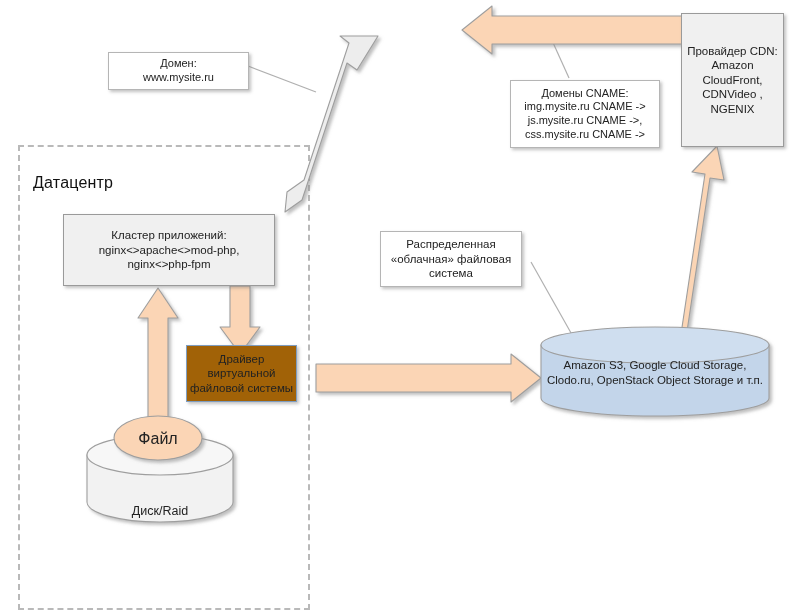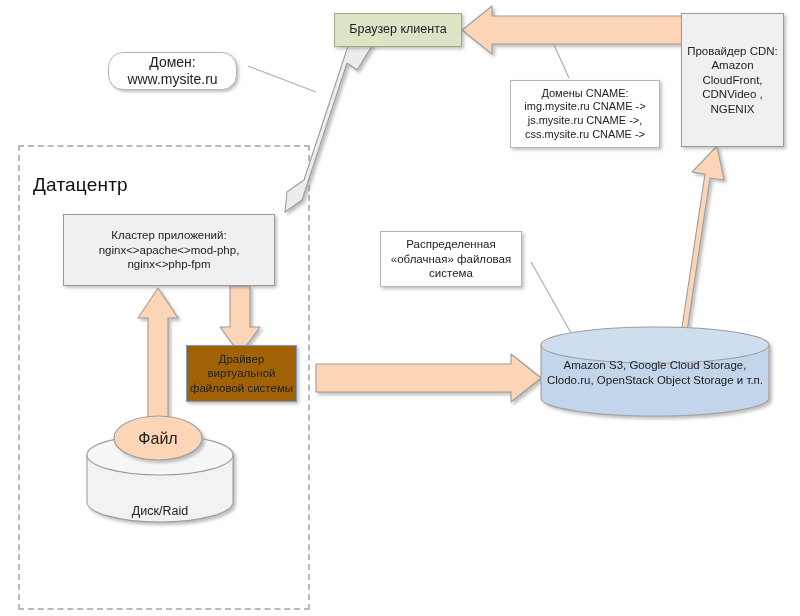--- a/index.html
+++ b/index.html
@@ -43,21 +43,21 @@
     top: 145px;
     width: 288px;
     height: 461px;
     border: 2px dashed #b9b9b9;
     background: transparent;
   }
   #datacenter-label {
     position: absolute;
     left: 33px;
     top: 174px;
-    font-size: 19px;
+    font-size: 16px;
     color: #111111;
     letter-spacing: .2px;
   }
 
   .svg-layer {
     position: absolute;
     left: 0; top: 0;
     width: 800px;
     height: 616px;
     pointer-events: none;
@@ -123,29 +123,26 @@
     <g filter="url(#softshadow)">
       <ellipse cx="158" cy="438" rx="44" ry="22" fill="#fbd5b5" stroke="#9e9e9e" stroke-width="1.1"></ellipse>
     </g>
 
     <g filter="url(#softshadow)">
       <path d="M 541,345 L 541,398 A 114,18 0 0 0 769,398 L 769,345 Z" fill="#c3d5ea" stroke="#9e9e9e" stroke-width="1.1"></path>
       <ellipse cx="655" cy="345" rx="114" ry="18" fill="#cfdeef" stroke="#9e9e9e" stroke-width="1.1"></ellipse>
     </g>
   </svg>
 
-  <div class="node box box-green" style="left:334px; top:13px; width:128px; height:34px; font-size:12.5px;">
-    <span>Браузер клиента</span>
-  </div>
 
   <div class="node box box-gray" style="left:681px; top:13px; width:103px; height:134px; font-size:11.5px; white-space:pre-line; padding:4px;">
     <span>Провайдер CDN: Amazon CloudFront, CDNVideo , NGENIX</span>
   </div>
 
-  <div class="node box box-white" style="left:108px; top:52px; width:129px; height:38px; font-size:14px; white-space:pre-line;border-radius:15px;">
+  <div class="node box box-white" style="left:108px; top:52px; width:141px; height:38px; font-size:11px; white-space:pre-line;">
     <span>Домен:
 www.mysite.ru</span>
   </div>
 
   <div class="node box box-gray" style="left:63px; top:214px; width:212px; height:72px; font-size:11.5px; white-space:pre-line;">
     <span>Кластер приложений:
 nginx&lt;&gt;apache&lt;&gt;mod-php,
 nginx&lt;&gt;php-fpm</span>
   </div>
 

